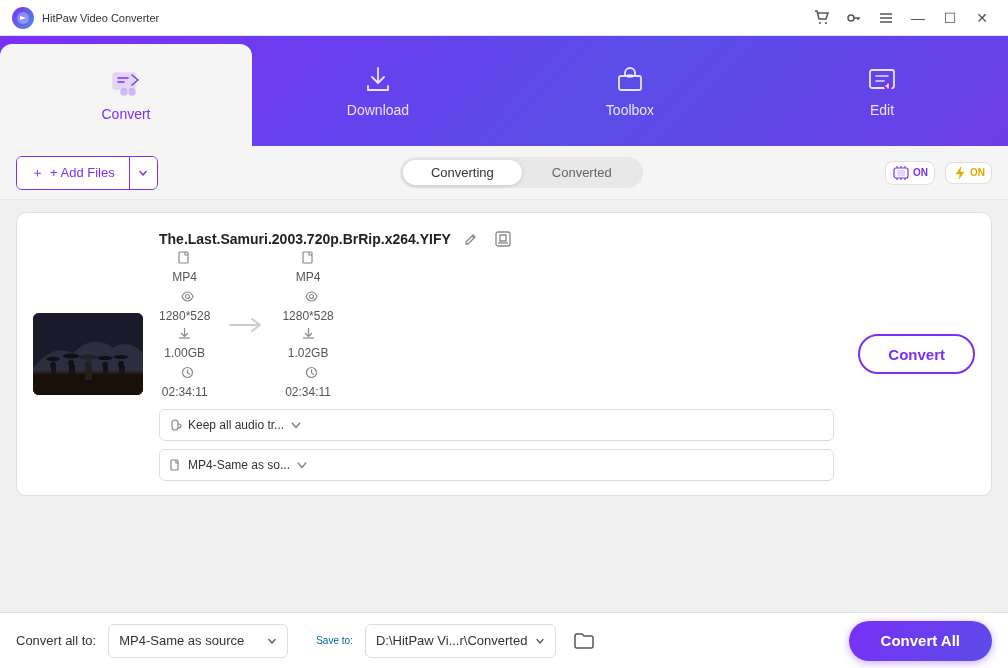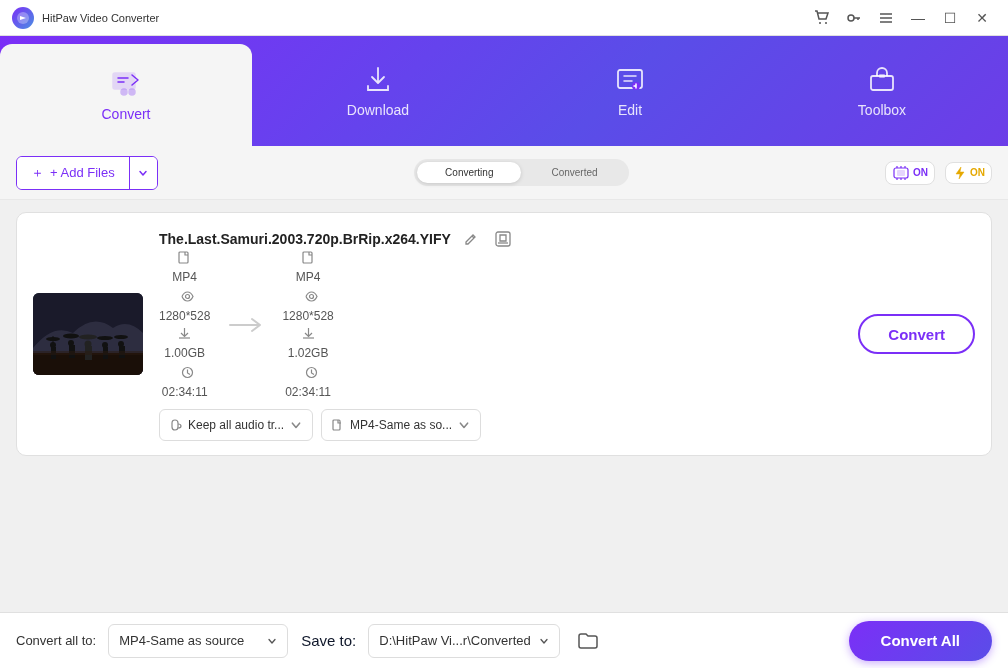--- a/index.html
+++ b/index.html
@@ -109,21 +109,21 @@
     .tab-pills {
       background: #e8e8e8;
       border-radius: 20px;
       display: flex;
       padding: 3px;
       gap: 2px;
     }
     .tab-pill {
       padding: 5px 28px;
       border-radius: 16px;
-      font-size: 10px;
+      font-size: 13px;
       cursor: pointer;
       color: #666;
       background: transparent;
       border: none;
       font-weight: 500;
     }
     .tab-pill.active {
       background: #fff;
       color: #333;
       box-shadow: 0 1px 4px rgba(0,0,0,0.15);
@@ -207,20 +207,21 @@
       color: #ccc;
       font-size: 24px;
       padding: 0 8px;
       display: flex; align-items: center;
     }
 
     .file-dropdowns {
       display: flex;
       gap: 8px;
       margin-top: 10px;
+      flex-direction: column;
     }
     .dropdown-btn {
       height: 32px;
       border: 1.5px solid #ddd;
       border-radius: 6px;
       background: #fff;
       display: flex;
       align-items: center;
       gap: 6px;
       padding: 0 10px;
@@ -267,24 +268,24 @@
       padding: 0 10px;
       font-size: 13px;
       color: #333;
       background: #fff;
       display: flex; align-items: center; gap: 8px;
       cursor: pointer;
       min-width: 180px;
     }
     .bottom-select-text { flex: 1; }
     .save-to-label {
-      font-size: 15px;
-      color: #0f172a;
+      font-size: 10px;
+      color: #0369a1;
       white-space: nowrap;
-      margin-left: 1px;
+      margin-left: 16px;
     }
     .save-path-select {
       height: 34px;
       border: 1.5px solid #ddd;
       border-radius: 6px;
       padding: 0 10px;
       font-size: 13px;
       color: #333;
       background: #fff;
       display: flex; align-items: center; gap: 8px;
@@ -399,35 +400,35 @@
   <div class="nav-item">
     <svg viewBox="0 0 32 32" fill="none">
       <path d="M16 4 V18 M10 13 L16 19 L22 13" stroke="rgba(255,255,255,0.85)" stroke-width="1.8" stroke-linecap="round" stroke-linejoin="round"></path>
       <path d="M6 22 V26 H26 V22" stroke="rgba(255,255,255,0.85)" stroke-width="1.8" stroke-linecap="round"></path>
     </svg>
     <span class="nav-label">Download</span>
   </div>
 
   <div class="nav-item">
     <svg viewBox="0 0 32 32" fill="none">
+      <rect x="5" y="12" width="22" height="14" rx="2" stroke="rgba(255,255,255,0.85)" stroke-width="1.8"></rect>
+      <path d="M11 12 V9 A5 5 0 0 1 21 9 V12" stroke="rgba(255,255,255,0.85)" stroke-width="1.8"></path>
+      <rect x="13" y="10" width="6" height="4" rx="1" fill="rgba(255,255,255,0.5)"></rect>
+    </svg>
+    <span class="nav-label">Toolbox</span>
+  </div>
+
+  <div class="nav-item">
+    <svg viewBox="0 0 32 32" fill="none">
       <rect x="4" y="6" width="24" height="18" rx="2" stroke="rgba(255,255,255,0.85)" stroke-width="1.8"></rect>
       <path d="M10 12 H22 M10 17 H18" stroke="rgba(255,255,255,0.85)" stroke-width="1.5" stroke-linecap="round"></path>
       <circle cx="22" cy="22" r="4" fill="#7b2ff7"></circle>
       <path d="M20 22 L22 22 M22 20 L22 24" stroke="white" stroke-width="1.5" stroke-linecap="round"></path>
     </svg>
     <span class="nav-label">Edit</span>
-  </div>
-
-  <div class="nav-item">
-    <svg viewBox="0 0 32 32" fill="none">
-      <rect x="5" y="12" width="22" height="14" rx="2" stroke="rgba(255,255,255,0.85)" stroke-width="1.8"></rect>
-      <path d="M11 12 V9 A5 5 0 0 1 21 9 V12" stroke="rgba(255,255,255,0.85)" stroke-width="1.8"></path>
-      <rect x="13" y="10" width="6" height="4" rx="1" fill="rgba(255,255,255,0.5)"></rect>
-    </svg>
-    <span class="nav-label">Toolbox</span>
   </div>
 </div>
 
 <div class="toolbar">
   <div class="add-files-group">
     <button class="add-files-btn">
       <span>＋</span>
       <span>+ Add Files</span>
     </button>
     <div class="add-files-dropdown">

